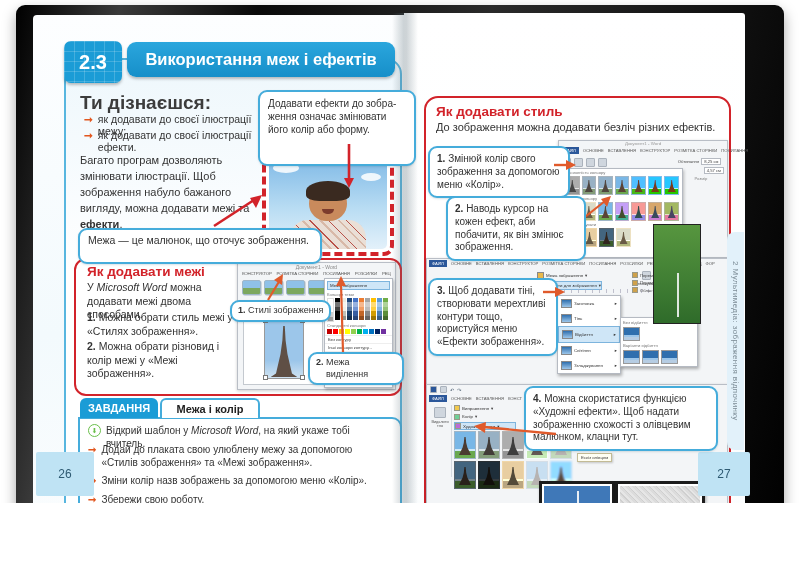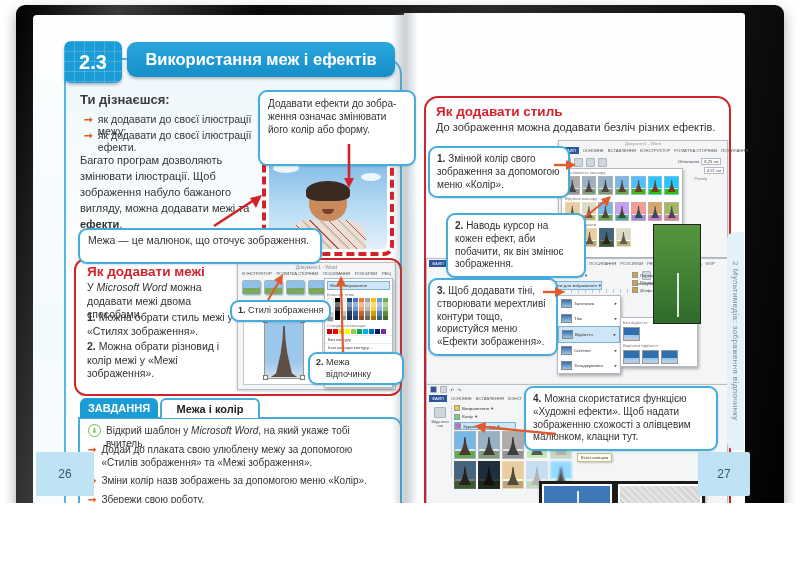--- a/index.html
+++ b/index.html
@@ -28,21 +28,21 @@
   
   .sec-badge{left:64px;top:41px;width:58px;height:42px;background:#1b9cd6;border-radius:7px;z-index:4;
       color:#fff;font-size:20px;font-weight:bold;display:flex;align-items:center;justify-content:center;
       background-image:linear-gradient(rgba(255,255,255,.18) 1px,transparent 1px),linear-gradient(90deg,rgba(255,255,255,.18) 1px,transparent 1px);
       background-size:10px 10px;box-shadow:0 2px 3px rgba(0,0,0,.25);}
   .title-bar{left:127px;top:42px;width:268px;height:35px;background:linear-gradient(180deg,#2ba6dd,#168fc9);
       border-radius:9px;z-index:4;color:#fff;font-size:16.5px;font-weight:bold;display:flex;align-items:center;
       justify-content:center;box-shadow:0 2px 3px rgba(0,0,0,.25);}
   .left-frame{left:64px;top:58px;width:334px;height:474px;border:2px solid #58b6df;border-radius:16px;
       background:linear-gradient(180deg,#eef7fc,#ffffff 45%);z-index:1;}
-  .learn-title{left:80px;top:92px;font-size:13px;font-weight:bold;color:#3c3c3c;z-index:2;}
+  .learn-title{left:80px;top:92px;font-size:19px;font-weight:bold;color:#3c3c3c;z-index:2;}
   .bullet{z-index:2;font-size:10.5px;color:#333;display:flex;gap:5px;}
   .def-callout{left:258px;top:90px;width:138px;height:60px;padding:6px 8px;font-size:10px;z-index:5;}
   .photo{left:262px;top:150px;width:132px;height:106px;z-index:2;background:#fff;padding:3px;border-radius:10px;
       border:4px dashed #d2232a;box-sizing:border-box;}
   .photo-inner{width:100%;height:100%;border-radius:5px;overflow:hidden;position:relative;
       background:linear-gradient(180deg,#7fb9e6 0%,#b8dcf3 55%,#e3f1fa 100%);}
   .cloud{position:absolute;background:#fff;border-radius:50%;opacity:.85;}
   .kid-body{position:absolute;left:18%;bottom:-6px;width:64%;height:38%;border-radius:18px 18px 0 0;
       background:repeating-linear-gradient(45deg,#eadfd6 0 6px,#d8b9a8 6px 8px,#eadfd6 8px 12px,#b9524a 12px 13px);}
   .kid-head{position:absolute;left:34%;bottom:30%;width:32%;height:40%;border-radius:50% 50% 46% 46%;background:#c98a5c;}
@@ -273,21 +273,21 @@
     </div>
   </div>
 
   <div class="abs callout sm-callout" style="left:230px;top:300px;white-space:nowrap;text-align:right;">
     <span class="num">1.</span>
     <span>Стилі зображення</span>
   </div>
   <div class="abs callout sm-callout" style="left:308px;top:352px;width:80px;">
     <span class="num">2.</span>
     <span>Межа</span><br>
-    <span style="margin-left:10px;">відпочинку</span>
+    <span style="margin-left:10px;">виділення</span>
   </div>
   <svg class="abs arrowsvg" style="left:262px;top:272px;z-index:7;" width="26" height="30">
     <line x1="6" y1="28" x2="18" y2="8" stroke="#e05a2b" stroke-width="2.2"></line>
     <polygon points="21,2 12,8 20,13" fill="#e05a2b"></polygon>
   </svg>
   <svg class="abs arrowsvg" style="left:334px;top:274px;z-index:7;" width="16" height="80">
     <line x1="9" y1="78" x2="7" y2="10" stroke="#e05a2b" stroke-width="2.2"></line>
     <polygon points="7,2 2,12 12,12" fill="#e05a2b"></polygon>
   </svg>
 
@@ -380,21 +380,21 @@
   <div class="abs green-pic"></div>
 
   <div class="abs callout fx-callout" style="left:428px;top:146px;width:124px;">
     <span class="num">1.</span>
     <span>Змінюй колір свого зображення за допомогою меню «Колір».</span>
   </div>
   <svg class="abs arrowsvg" style="left:552px;top:158px;z-index:7;" width="26" height="14">
     <line x1="2" y1="7" x2="16" y2="7" stroke="#e05a2b" stroke-width="2.4"></line>
     <polygon points="24,7 14,2 14,12" fill="#e05a2b"></polygon>
   </svg>
-  <div class="abs callout fx-callout" style="left:446px;top:196px;width:122px;margin-top:17px;">
+  <div class="abs callout fx-callout" style="left:446px;top:196px;width:122px;">
     <span class="num">2.</span>
     <span>Наводь курсор на кожен ефект, аби побачити, як він змінює зображення.</span>
   </div>
 
   <div class="abs ws ws-b">
     <div class="tabrow">
       <span class="filetab">ФАЙЛ</span>
       <span>ОСНОВНЕ</span>
       <span>ВСТАВЛЕННЯ</span>
       <span>КОНСТРУКТОР</span>

